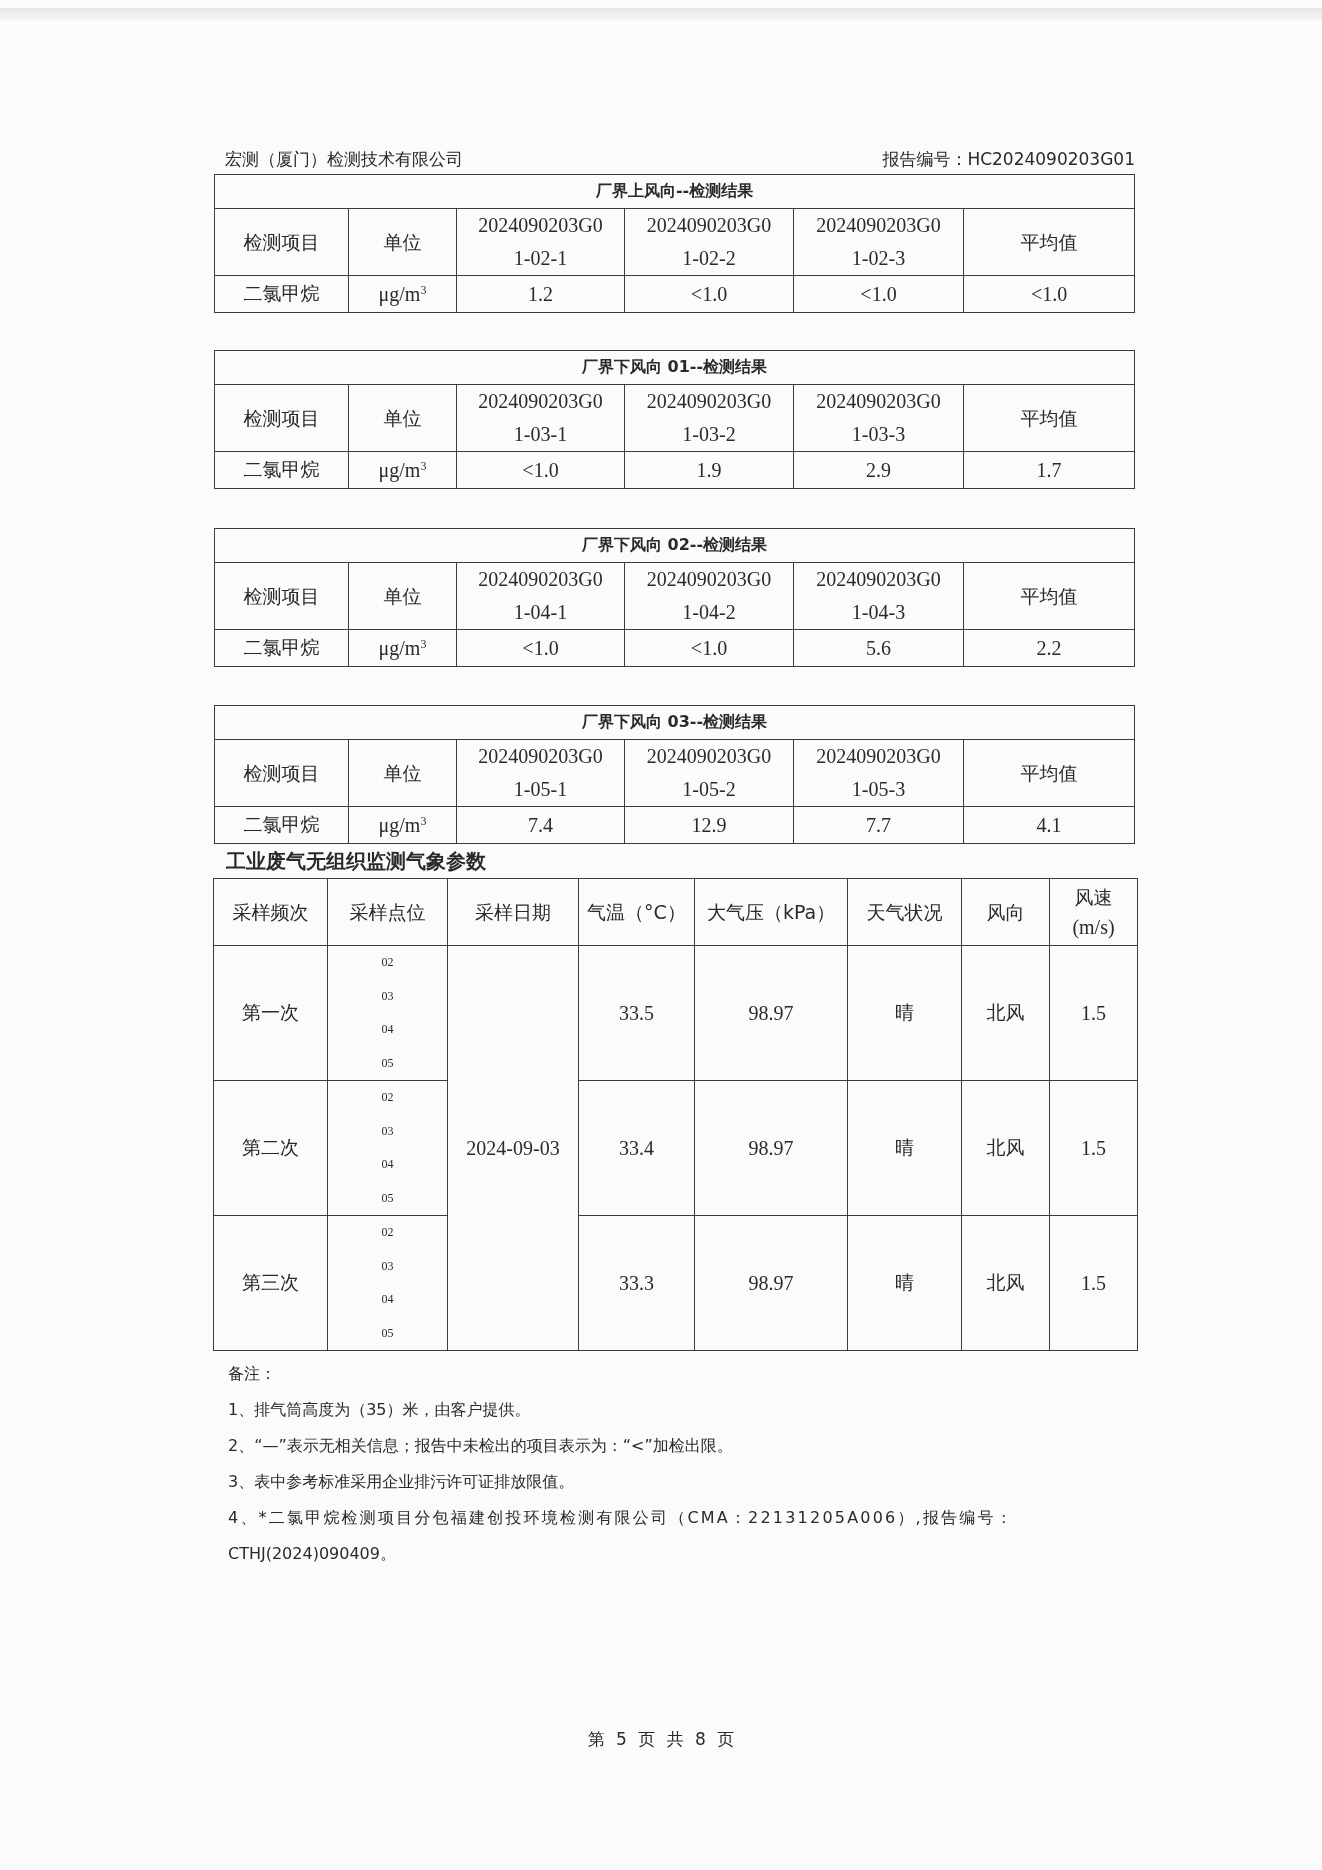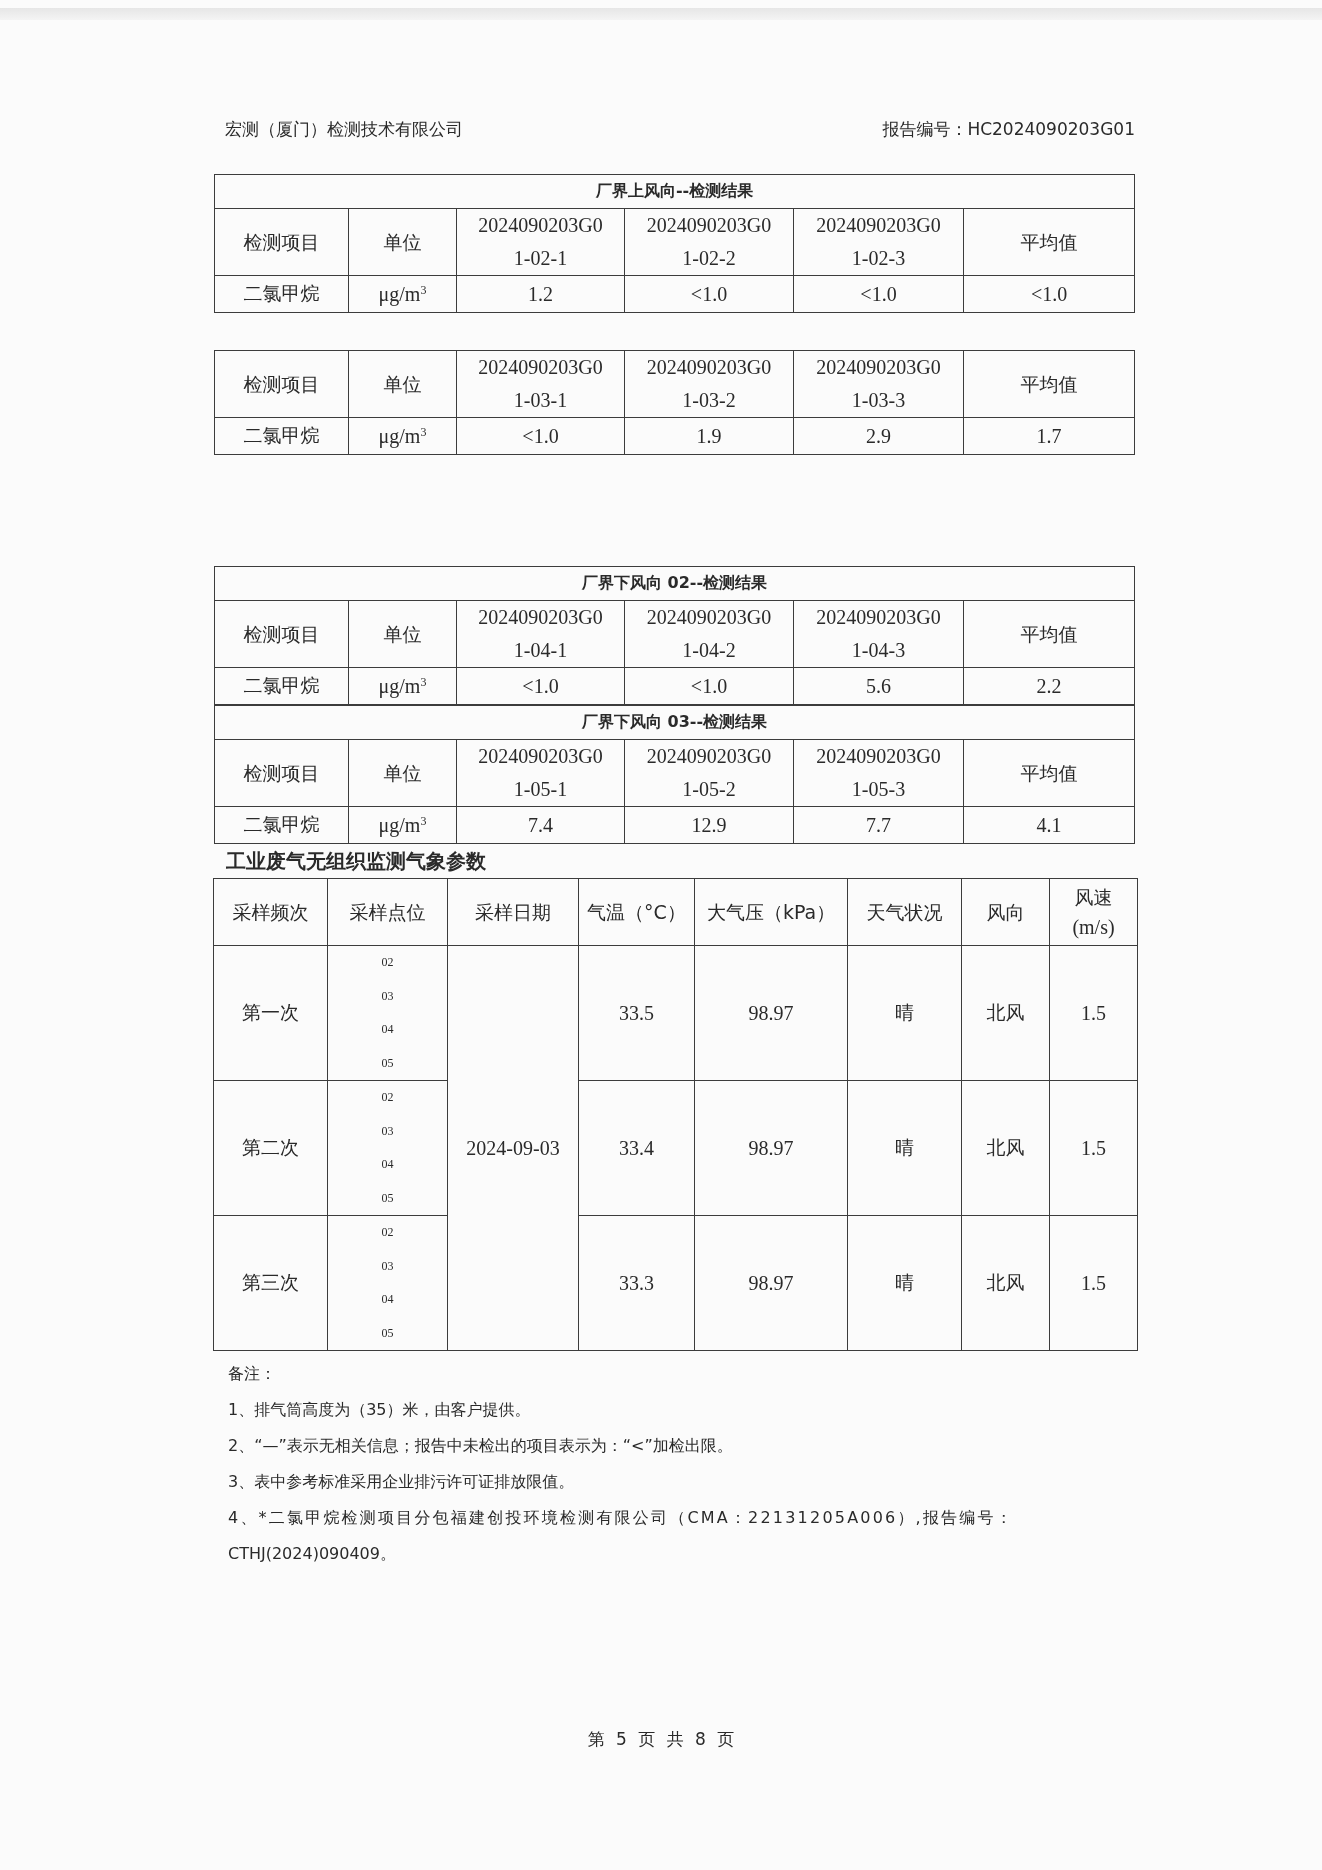--- a/index.html
+++ b/index.html
@@ -3,21 +3,21 @@
 <meta charset="utf-8">
 <style>
   html, body { margin:0; padding:0; }
   body {
     width:1322px; height:1870px; position:relative; overflow:hidden;
     background:#fbfbfb;
     font-family:"Liberation Serif","DejaVu Serif",serif;
     color:#2a2a2a;
   }
   .scan-band { position:absolute; left:0; top:8px; width:1322px; height:12px; background:linear-gradient(#e6e6e6,#f4f4f4); }
-  .page-header { position:absolute; left:225px; top:118px; width:910px; height:26px; font-size:17px; font-family:"DejaVu Sans",sans-serif; }
+  .page-header { position:absolute; left:225px; top:148px; width:910px; height:26px; font-size:17px; font-family:"DejaVu Sans",sans-serif; }
   .page-header .company { position:absolute; left:0; top:0; }
   .page-header .report-no { position:absolute; right:0; top:0; }
   table { border-collapse:collapse; position:absolute; table-layout:fixed; }
   td, th { border:1.5px solid #3c3c3c; text-align:center; vertical-align:middle; font-weight:normal; padding:0; font-size:20px; }
   .cn { font-family:"DejaVu Sans",sans-serif; font-size:19px; }
   .result-table th.title { font-weight:bold; font-size:16px; height:33px; font-family:"DejaVu Sans",sans-serif; }
   .result-table tr.hdr td { height:66px; line-height:33px; }
   .result-table tr.row td { height:36px; }
   sup { font-size:12px; vertical-align:7px; }
   .section-title { position:absolute; left:226px; top:848px; font-size:20px; font-weight:bold; font-family:"DejaVu Sans",sans-serif; }
@@ -83,20 +83,23 @@
 <table class="result-table" style="left:214px; top:350px; width:920px;">
   <colgroup>
       <col style="width:134px">
       <col style="width:108px">
       <col style="width:168px">
       <col style="width:169px">
       <col style="width:170px">
       <col style="width:171px">
     </colgroup>
   <tbody>
+      <tr>
+        <th class="title" colspan="6">厂界下风向 01--检测结果</th>
+      </tr>
   <tr class="hdr">
     <td class="cn">检测项目</td>
     <td class="cn">单位</td>
     <td>
           <div>2024090203G0</div>
           <div>1-03-1</div>
         </td>
     <td>
           <div>2024090203G0</div>
           <div>1-03-2</div>
@@ -111,21 +114,21 @@
     <td class="cn">二氯甲烷</td>
     <td><span>μg/m</span><sup>3</sup></td>
     <td>&lt;1.0</td>
     <td>1.9</td>
     <td>2.9</td>
     <td>1.7</td>
   </tr>
 </tbody>
   </table>
 
-<table class="result-table" style="left:214px; top:528px; width:920px;margin-top:38px;">
+<table class="result-table" style="left:214px; top:528px; width:920px;">
   <colgroup>
       <col style="width:134px">
       <col style="width:108px">
       <col style="width:168px">
       <col style="width:169px">
       <col style="width:170px">
       <col style="width:171px">
     </colgroup>
   <tbody>
       <tr>

